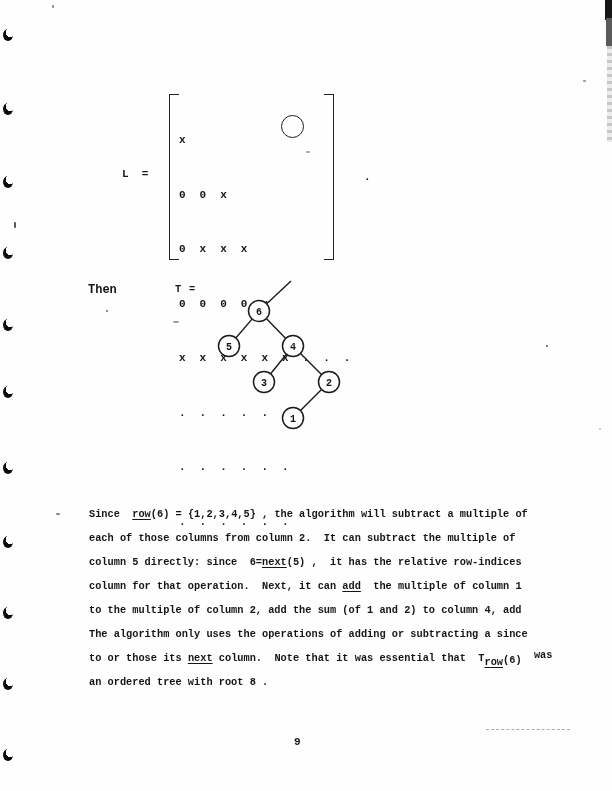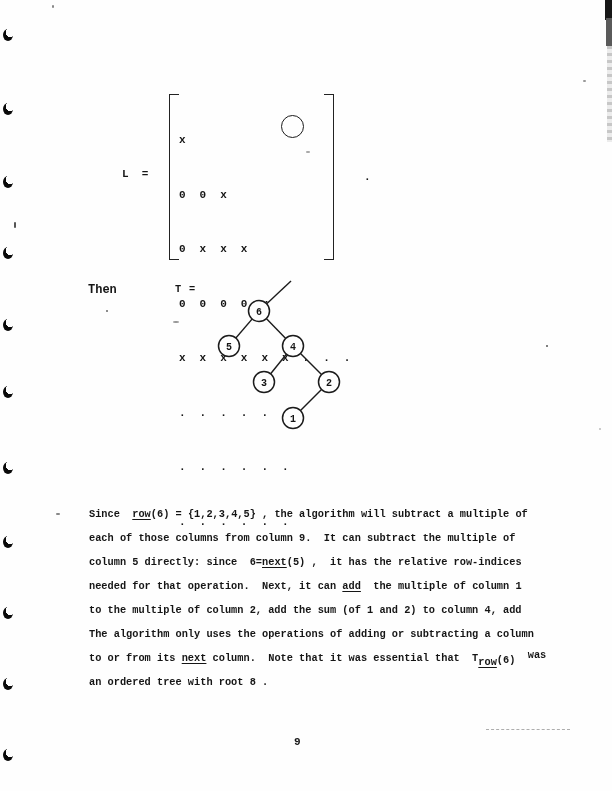--- a/index.html
+++ b/index.html
@@ -107,26 +107,26 @@
     <text x="30" y="83.5">5</text>
     <text x="94" y="83.5">4</text>
     <text x="65" y="119.5">3</text>
     <text x="130" y="119.5">2</text>
     <text x="94" y="155.5">1</text>
   </svg>
 </div>
 
 <div class="para">
   <div><span>Since  </span><span class="u">row</span><span>(6) = {1,2,3,4,5} , the algorithm will subtract a multiple of</span></div>
-  <div><span>each of those columns from column 9.  It can subtract the multiple of</span></div>
+  <div><span>each of those columns from column 2.  It can subtract the multiple of</span></div>
   <div><span>column 5 directly: since  6=</span><span class="u">next</span><span>(5) ,  it has the relative row-indices</span></div>
-  <div><span>needed for that operation.  Next, it can </span><span class="u">add</span><span>  the multiple of column 1</span></div>
+  <div><span>column for that operation.  Next, it can </span><span class="u">add</span><span>  the multiple of column 1</span></div>
   <div><span>to the multiple of column 2, add the sum (of 1 and 2) to column 4, add</span></div>
-  <div><span>The algorithm only uses the operations of adding or subtracting a column</span></div>
-  <div><span>to or from its </span><span class="u">next</span><span> column.  Note that it was essential that  </span><span>T</span><span class="sub u">row</span><span class="low">(6)</span><span>  </span><span class="sup">was</span></div>
+  <div><span>The algorithm only uses the operations of adding or subtracting a since</span></div>
+  <div><span>to or those its </span><span class="u">next</span><span> column.  Note that it was essential that  </span><span>T</span><span class="sub u">row</span><span class="low">(6)</span><span>  </span><span class="sup">was</span></div>
   <div><span>an ordered tree with root 8 .</span></div>
 </div>
 
 <div class="pagenum">9</div>
 
 <div class="speck" style="left:56px;top:513px;width:4px;height:2px;background:#888"></div>
 <div class="speck" style="left:106px;top:310px;width:2px;height:2px;background:#666"></div>
 <div class="speck" style="left:173px;top:321px;width:6px;height:2px;background:#999;border-radius:40%"></div>
 <div class="speck" style="left:306px;top:151px;width:4px;height:2px;background:#aaa"></div>
 <div class="speck" style="left:546px;top:345px;width:2px;height:2px;background:#555"></div>

